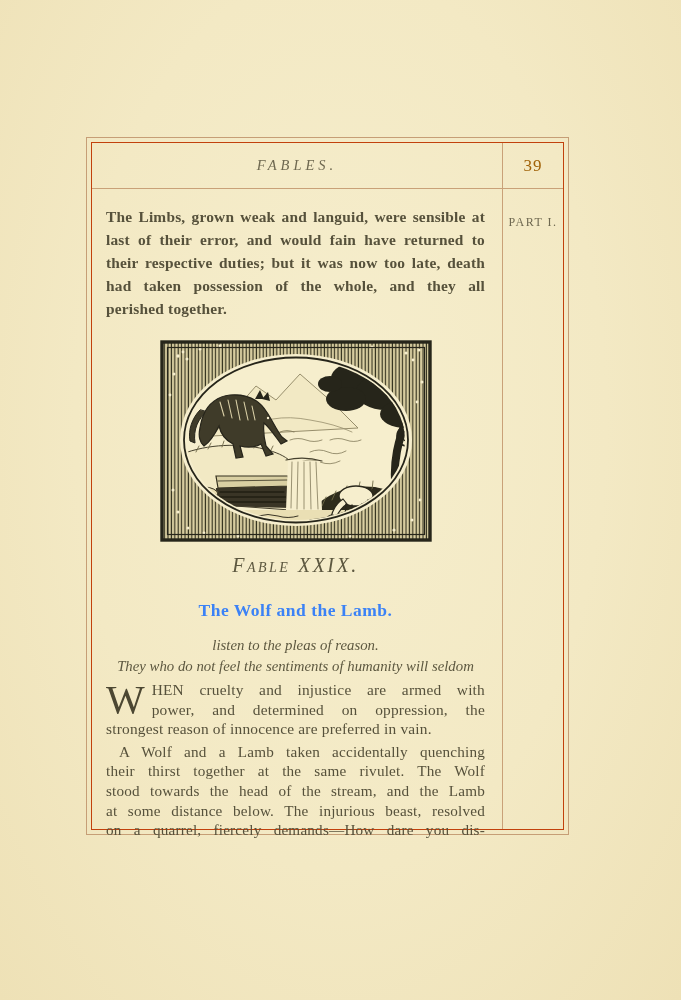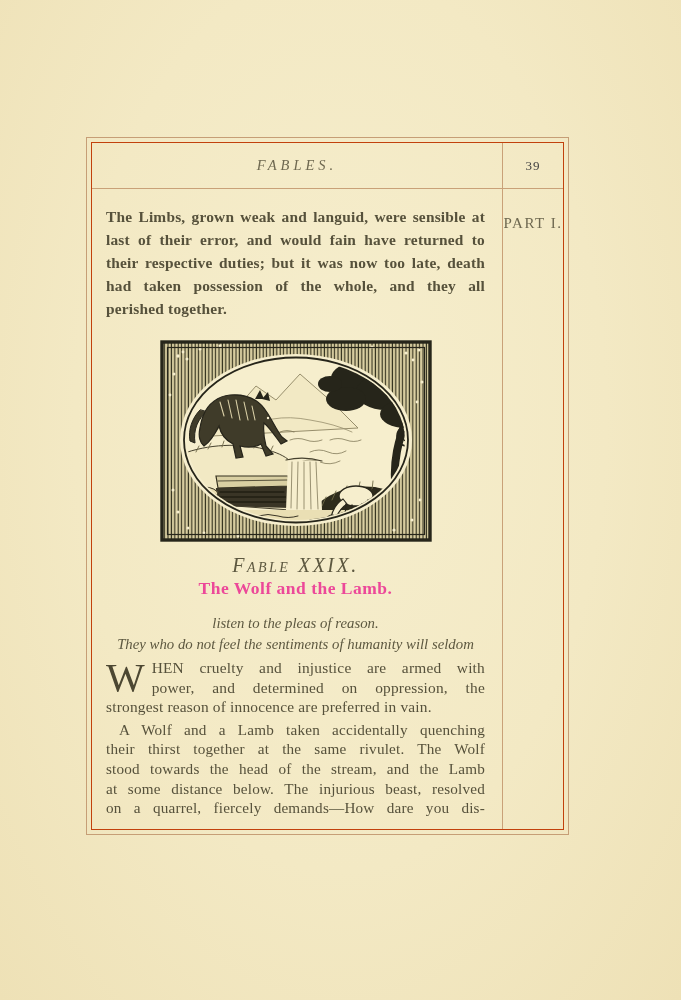--- a/index.html
+++ b/index.html
@@ -19,28 +19,28 @@
     display:flex;flex-direction:column;
   }
   .header-row{height:45px;border-bottom:1px solid #c9a178;display:flex;flex:0 0 auto;}
   .header-main{flex:1;display:flex;align-items:center;justify-content:center;}
   .running-title{
     font-style:italic;font-size:14.5px;letter-spacing:4px;color:#6e6850;
   }
   .header-margin{
     width:60px;border-left:1px solid #c9a178;
     display:flex;align-items:center;justify-content:center;
-    font-size:13px;color:#404040;letter-spacing:1px;
+    font-size:17px;color:#a16207;letter-spacing:1px;
   }
   .content-row{flex:1;display:flex;min-height:0;}
   .main-col{flex:1;padding:0 17px 0 14px;}
   .margin-col{width:60px;border-left:1px solid #c9a178;}
   .part-label{
     margin-top:26px;text-align:center;
-    font-size:15px;letter-spacing:1.5px;color:#6e6850;
+    font-size:12px;letter-spacing:1.5px;color:#6e6850;
   }
   .para{font-size:15.4px;}
   .tline{
     text-align:justify;text-align-last:justify;
     letter-spacing:0.2px;white-space:nowrap;
   }
   .tline.last{text-align-last:left;white-space:normal;}
   .p-limbs{margin-top:16px;line-height:23px;font-weight:bold;}
   .p-when{margin-top:3px;line-height:19.6px;}
   .p-wolf{margin-top:3px;line-height:19.6px;font-size:15.2px;}
@@ -49,22 +49,22 @@
     float:left;font-size:41px;line-height:36px;
     padding:1px 7px 0 0;color:#4c4732;
   }
   figure.illustration{margin:20px auto 0;width:272px;height:202px;display:block;}
   .fable-no{
     margin:13px 0 0;text-align:center;font-weight:normal;
     font-style:italic;font-variant:small-caps;
     font-size:20px;letter-spacing:2.5px;color:#5d5840;line-height:20px;
   }
   .fable-title{
-    margin:2px 0 0;text-align:center;
-    font-weight:bold;font-size:17.5px;color:#ec4899;line-height:22px;
+    margin:24px 0 0;text-align:center;
+    font-weight:bold;font-size:17.5px;color:#3b82f6;line-height:22px;
     letter-spacing:0.5px;
   }
   .moral{
     margin-top:14px;text-align:center;font-style:italic;
     font-size:14.8px;line-height:21px;color:#5d5840;
   }
 </style>
 </head>
 <body>
 

